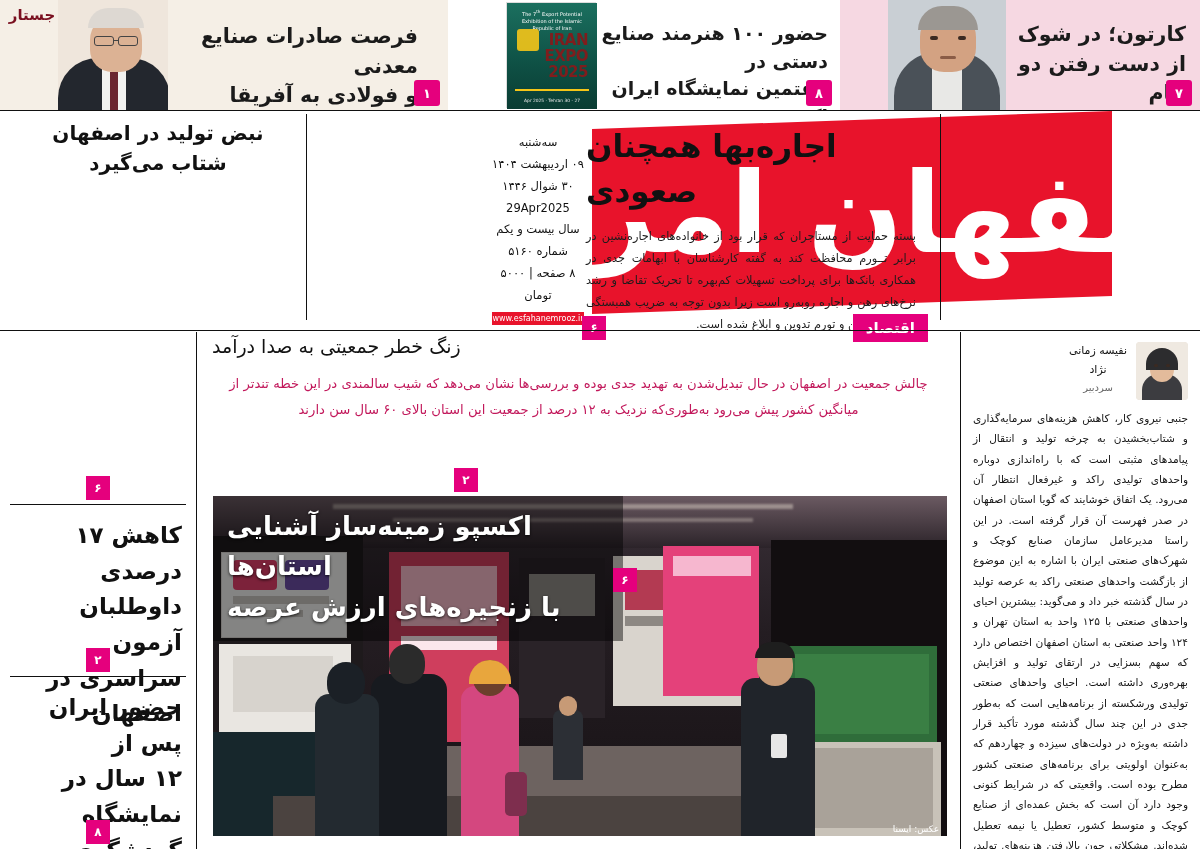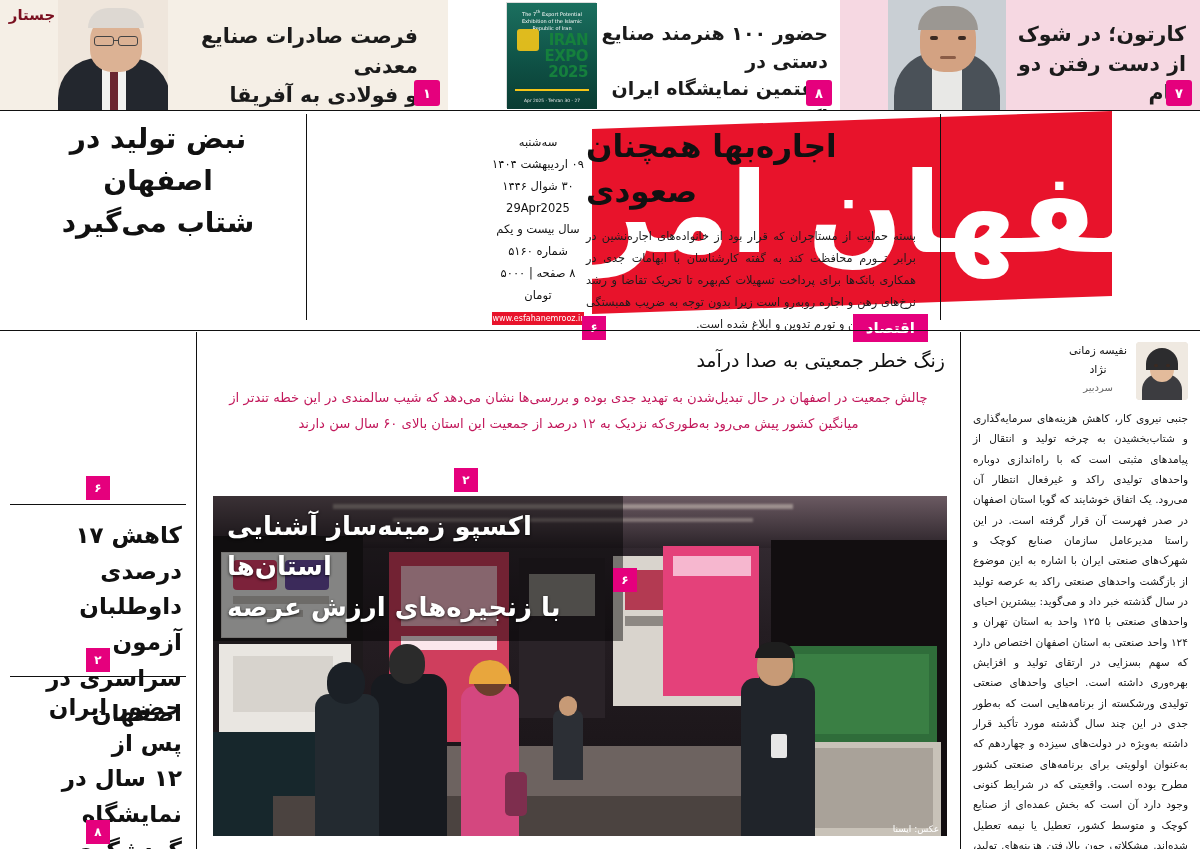--- a/index.html
+++ b/index.html
@@ -67,21 +67,21 @@
     position:absolute; bottom:-6px; right:-12px; background:#e5007d; color:#fff;
     font-size:15px; font-weight:bold; padding:5px 13px;
   }
   .econ-num {
     position:absolute; bottom:-4px; left:-4px; width:24px; height:24px; background:#e5007d;
     color:#fff; font-size:12px; font-weight:bold; display:flex; align-items:center; justify-content:center;
   }
 
   .pulse-box { position:absolute; top:8px; left:22px; width:272px; }
   .pulse-title {
-    font-size:28px; font-weight:bold; color:#111; line-height:1.5; text-align:center; direction:rtl;
+    font-size:20px; font-weight:bold; color:#111; line-height:1.5; text-align:center; direction:rtl;
   }
 
   
   .hline { position:absolute; background:#111; height:1px; }
   .vline { position:absolute; background:#111; width:1px; }
 
   
   .sidebar { position:absolute; top:332px; left:0; width:196px; height:517px; }
   .sb-item { position:relative; padding:14px 14px 26px 14px; }
   .sb-title {
@@ -89,21 +89,21 @@
   }
   .sb-num {
     position:absolute; left:50%; transform:translateX(-50%); bottom:4px;
     width:24px; height:24px; background:#e5007d; color:#fff; font-size:12px; font-weight:bold;
     display:flex; align-items:center; justify-content:center;
   }
 
   
   .main { position:absolute; top:332px; left:196px; width:765px; height:517px; }
   .kicker {
-    margin:17px 16px 0 16px; font-size:19px; color:#111; text-align:right; direction:rtl; font-weight:normal;
+    margin:3px 16px 0 16px; font-size:19px; color:#111; text-align:left; direction:rtl; font-weight:normal;
   }
   .main-title {
     margin:12px 10px 0 10px; font-size:46px; font-weight:bold; color:#111;
     text-align:center; direction:rtl; line-height:1.3; letter-spacing:-1px;
   }
   .main-sub {
     margin:14px 22px 0 22px; font-size:13.2px; color:#c2185b; text-align:center;
     direction:rtl; line-height:2;
   }
   .main-num {
@@ -172,21 +172,21 @@
     </div>
 
     <div class="ts-cell ts-bg-white" style="right:360px; width:392px;">
       <div class="ts-headline" style="position:absolute; top:20px; right:12px; width:252px; font-size:19px;">
         <div>حضور ۱۰۰ هنرمند صنایع دستی در</div>
         <div>هفتمین نمایشگاه ایران اکسپو ۲۰۲۵</div>
       </div>
       <div class="ph" style="top:2px; left:58px; width:90px; height:106px; background:#fff; border:1px solid #ddd;">
         <div style="position:absolute; top:0; left:0; width:90px; height:106px; background:linear-gradient(180deg,#1b6f5f 0%, #0f5246 55%, #0a3c33 100%);"></div>
         <div style="position:absolute; top:6px; left:8px; width:74px; font-size:5px; color:#fff; text-align:center; line-height:1.4;">The 7<sup>th</sup> Export Potential Exhibition of the Islamic Republic of Iran</div>
-        <div style="position:absolute; top:30px; left:9px; width:72px; font-size:15px; font-weight:bold; color:#15803d; letter-spacing:-0.5px; line-height:1.05;">IRAN<br>EXPO<br>2025</div>
+        <div style="position:absolute; top:30px; left:9px; width:72px; font-size:15px; font-weight:bold; color:#7f1d1d; letter-spacing:-0.5px; line-height:1.05;">IRAN<br>EXPO<br>2025</div>
         <div style="position:absolute; top:26px; left:10px; width:22px; height:22px; background:#f5c518; border-radius:3px; opacity:.9;"></div>
         <div style="position:absolute; bottom:16px; left:8px; width:74px; height:2px; background:#f5c518;"></div>
         <div style="position:absolute; bottom:4px; left:8px; width:74px; font-size:4.4px; color:#e9e9e9; text-align:center;">27 - 30 Apr 2025 · Tehran</div>
       </div>
       <div class="corner-num bl" style="left:auto; right:8px;">۸</div>
     </div>
 
     <div class="ts-cell ts-bg-cream" style="left:0; width:448px;">
       <div class="ts-headline" style="position:absolute; top:22px; right:30px; width:280px; font-size:20.5px;">
         <div>فرصت صادرات صنایع معدنی</div>

